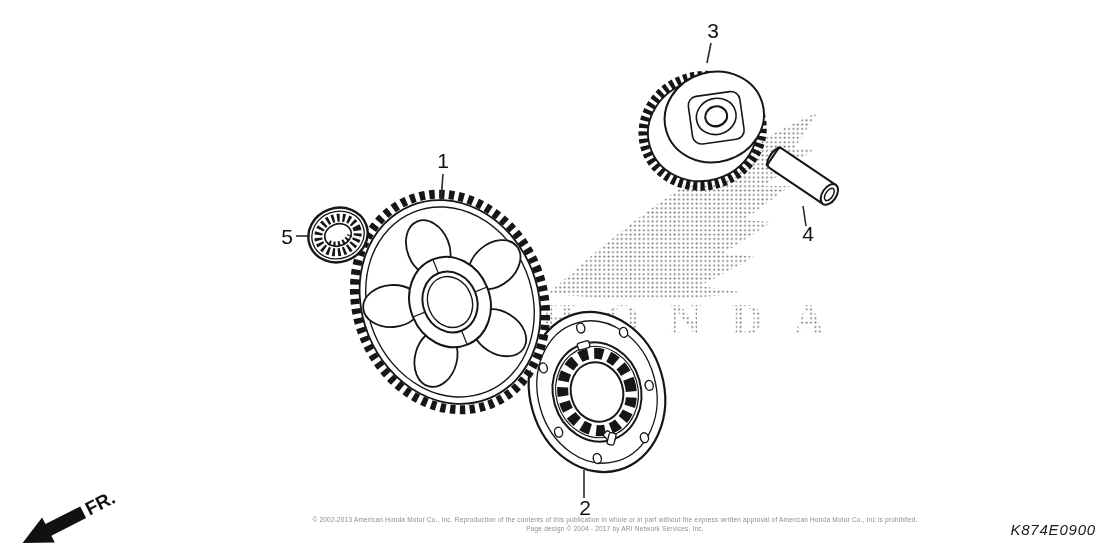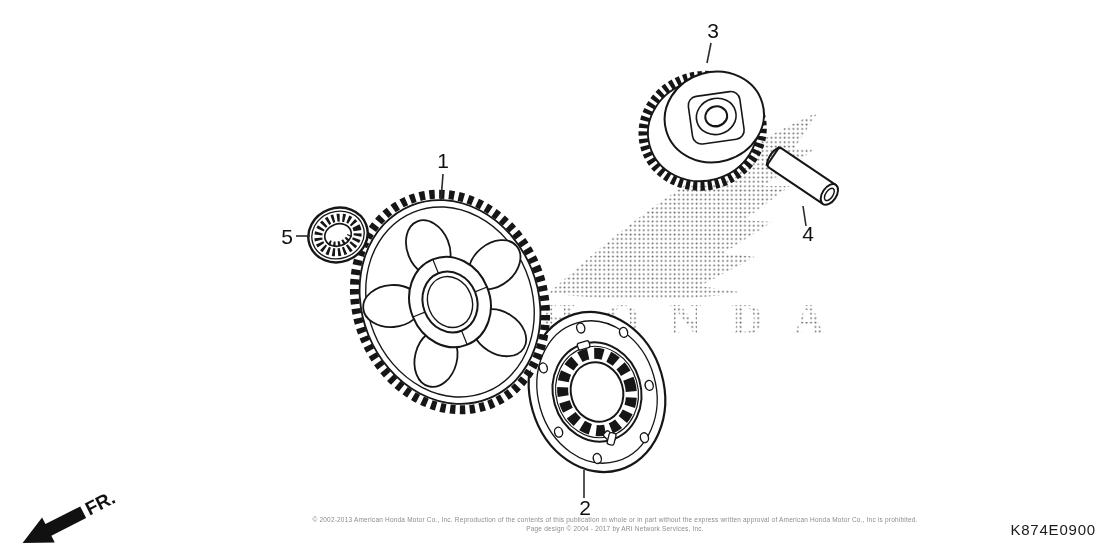--- a/index.html
+++ b/index.html
@@ -10,21 +10,21 @@
   .diagram-svg{position:absolute;left:0;top:0;}
   .callout{font-family:"Liberation Sans",sans-serif;font-size:21px;fill:#111;}
   .leader{stroke:#2a2a2a;stroke-width:1.6;fill:none;}
   .ln{stroke:#161616;fill:#ffffff;}
   .footer-copy{
     position:absolute;left:140px;width:950px;top:515px;text-align:center;
     font-size:6.5px;line-height:9px;color:#8d8d8d;letter-spacing:.2px;
   }
   .diagram-code{
     position:absolute;right:24px;top:521px;font-size:15px;letter-spacing:.8px;
-    color:#1a1a1a;font-family:"Liberation Sans",sans-serif;
+    color:#1a1a1a;font-family:"Liberation Sans",sans-serif;font-style:italic;
   }
   .wm-text{
     font-family:"Liberation Serif",serif;font-weight:700;font-size:44px;
     letter-spacing:30px;
   }
   .fr-text{font-family:"Liberation Sans",sans-serif;font-weight:700;font-size:19px;fill:#111;}
 </style>
 </head>
 <body>
 

